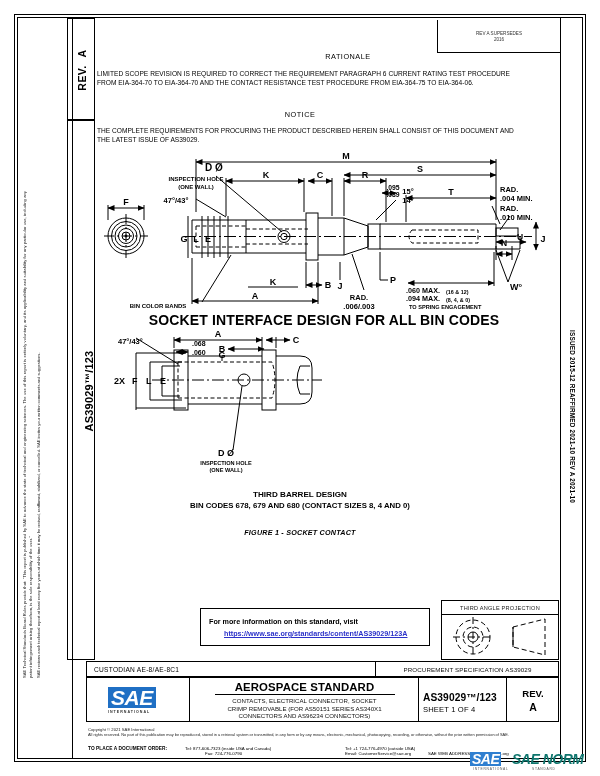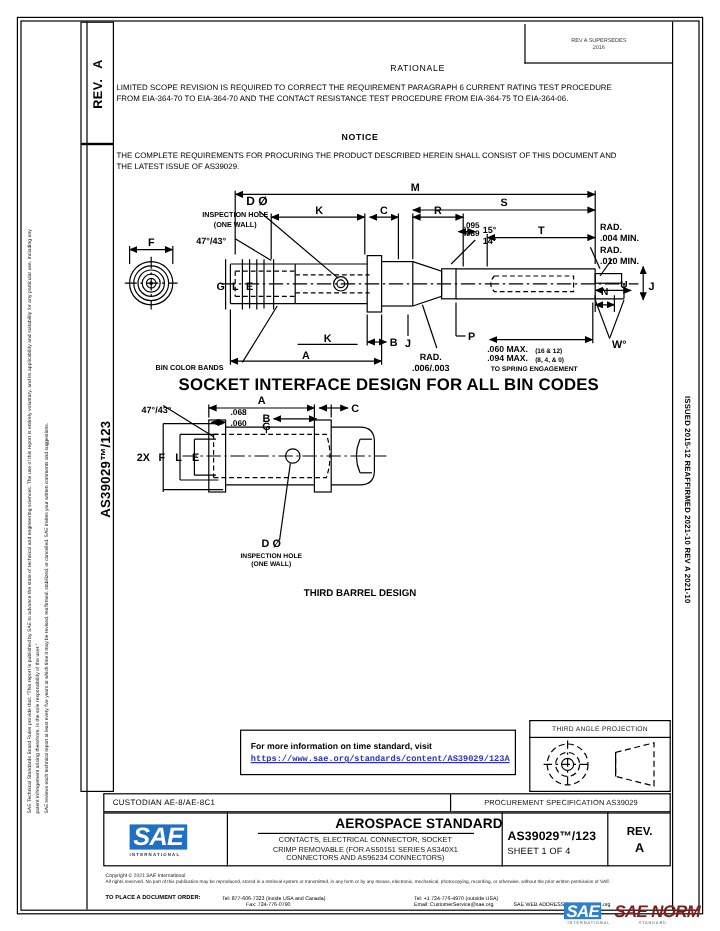--- a/index.html
+++ b/index.html
@@ -42,60 +42,60 @@
      font-size:6.4px;font-weight:bold;letter-spacing:.03em;}
 
   
   #stampbox{left:437px;top:20px;width:123px;height:33px;border-left:1px solid #000;border-bottom:1px solid #000;
      border-top:none;border-right:none;}
   #stamp-txt{position:absolute;left:445px;top:31px;width:108px;text-align:center;
      font-size:4.6px;line-height:6px;color:#333;filter:blur(.22px);}
 
   #rationale-head{left:0;top:52px;width:600px;font-size:7.3px;font-weight:400;letter-spacing:.07em;padding-left:48px;}
   #rationale-body{left:97px;top:69px;width:420px;font-size:6.6px;line-height:9.4px;letter-spacing:.004em;color:#000;}
-  #notice-head{left:0;top:110px;width:600px;font-size:7.3px;letter-spacing:.07em;font-weight:bold;}
+  #notice-head{left:0;top:110px;width:600px;font-size:7.3px;letter-spacing:.07em;}
   #notice-body{left:97px;top:126px;width:420px;font-size:6.6px;line-height:9.4px;}
 
   
   #draw{left:96px;top:150px;width:462px;height:405px;}
   #draw svg{display:block;}
 
   
   .cap{position:absolute;width:600px;left:0;text-align:center;font-weight:bold;}
   #cap1a{top:312px;font-size:14px;letter-spacing:.01em;margin-left:24px;}
   #cap1b{top:319px;font-size:7.8px;}
   #cap2a{top:490px;font-size:8.1px;}
   #cap2b{top:501px;font-size:7.8px;}
   #fig-label{top:528px;font-size:7.2px;font-style:italic;font-weight:bold;letter-spacing:.03em;}
 
   
   #infobox{left:200px;top:608px;width:230px;height:38px;border:1.6px solid #000;background:#fff;}
   #info-line1{position:absolute;left:209px;top:617px;font-size:7.2px;font-weight:bold;color:#000;}
-  #info-link{position:absolute;left:209px;top:629px;font-size:7.2px;font-weight:bold;color:#2b31c9;
-     text-decoration:underline;font-family:Liberation Mono, monospace;}
+  #info-link{position:absolute;left:224px;top:629px;font-size:7.2px;font-weight:bold;color:#2b31c9;
+     text-decoration:underline;}
 
   
   #tap-box{left:441px;top:600px;width:118px;height:60px;}
   #tap-head{position:absolute;left:441px;top:601px;width:118px;height:14px;border-bottom:1px solid #000;
      box-sizing:border-box;text-align:center;font-size:5.6px;line-height:14px;letter-spacing:.04em;color:#222;}
 
   
   #tb-custodian{left:86px;top:661px;width:290px;height:16px;border-top:1px solid #000;border-left:1px solid #000;
      border-bottom:1px solid #000;border-right:1px solid #000;}
   #tb-custodian span{position:absolute;left:7px;top:4px;font-size:6.6px;letter-spacing:.04em;}
   #tb-proc{left:376px;top:661px;width:183px;height:16px;border:1px solid #000;border-left:none;}
   #tb-proc span{position:absolute;left:0;top:4px;width:183px;text-align:center;font-size:6.2px;letter-spacing:.02em;color:#111;}
 
   #tb-main{left:86px;top:677px;width:473px;height:45px;border:1px solid #000;box-sizing:border-box;}
   #tb-logo{left:86px;top:677px;width:104px;height:45px;border-right:1px solid #000;box-sizing:border-box;}
   #tb-title{left:190px;top:677px;width:229px;height:45px;border-right:1px solid #000;box-sizing:border-box;}
   #tb-num{left:419px;top:677px;width:88px;height:45px;border-right:1px solid #000;box-sizing:border-box;}
   #tb-rev{left:507px;top:677px;width:52px;height:45px;box-sizing:border-box;}
 
-  #as-std{position:absolute;left:190px;top:681px;width:229px;text-align:right;font-size:11.4px;font-weight:bold;
+  #as-std{position:absolute;left:190px;top:681px;width:229px;text-align:center;font-size:11.4px;font-weight:bold;
      letter-spacing:.01em;}
   #as-std-rule{position:absolute;left:215px;top:694px;width:180px;height:1px;background:#000;}
   #as-desc{position:absolute;left:195px;top:697px;width:219px;text-align:center;font-size:6.1px;line-height:7.6px;
      letter-spacing:.005em;color:#111;}
   #docnum-main{position:absolute;left:423px;top:692px;width:80px;font-size:10.2px;font-weight:bold;letter-spacing:.01em;}
   #sheet{position:absolute;left:423px;top:705px;width:80px;font-size:7.6px;letter-spacing:.02em;}
   #rev-lbl{position:absolute;left:507px;top:688px;width:52px;text-align:center;font-size:9.6px;font-weight:bold;}
   #rev-val{position:absolute;left:507px;top:701px;width:52px;text-align:center;font-size:10.5px;font-weight:bold;}
 
   
@@ -112,21 +112,21 @@
   #f-fax1{position:absolute;left:205px;top:751px;font-size:4.4px;}
   #f-tel2{position:absolute;left:345px;top:746px;font-size:4.4px;}
   #f-mail{position:absolute;left:345px;top:751px;font-size:4.4px;}
   #f-web{position:absolute;left:428px;top:751px;font-size:4.4px;}
 
   
   #saenorm{position:absolute;right:6px;bottom:2px;width:124px;height:22px;}
   #saenorm .a{position:absolute;left:0;top:0;font-size:14px;font-weight:bold;font-style:italic;
      background:#2f7fd0;color:#fff;padding:0 2px;line-height:14px;letter-spacing:-.5px;}
   #saenorm .b{position:absolute;left:42px;top:0;font-size:14px;font-weight:bold;font-style:italic;
-     color:#7f1d1d;line-height:14px;letter-spacing:-.5px;}
+     color:#0f766e;line-height:14px;letter-spacing:-.5px;}
   #saenorm .c{position:absolute;left:3px;top:15px;font-size:3.3px;letter-spacing:.22em;color:#555;}
   #saenorm .d{position:absolute;left:62px;top:15px;font-size:3.3px;letter-spacing:.22em;color:#555;}
 
   
   text{font-family:"Liberation Sans",sans-serif;}
 </style>
 </head>
 <body>
 
 <div id="page">
@@ -405,23 +405,25 @@
       <text x="130" y="306" font-size="9" font-weight="bold" text-anchor="middle">D Ø</text>
       <text x="130" y="315" font-size="5.6" font-weight="bold" text-anchor="middle">INSPECTION HOLE</text>
       <text x="130" y="322" font-size="5.6" font-weight="bold" text-anchor="middle">(ONE WALL)</text>
       <text x="177" y="135" font-size="9" font-weight="bold" text-anchor="middle">K</text>
     </g>
   </svg>
   </div>
 
   <div class="cap" id="cap1a">SOCKET INTERFACE DESIGN FOR ALL BIN CODES</div>
   <div class="cap" id="cap2a">THIRD BARREL DESIGN</div>
+  <div class="cap" id="cap2b">BIN CODES 678, 679 AND 680 (CONTACT SIZES 8, 4 AND 0)</div>
+  <div class="cap" id="fig-label">FIGURE 1 - SOCKET CONTACT</div>
 
   <div class="bx" id="infobox"></div>
-  <div id="info-line1">For more information on time standard, visit</div>
+  <div id="info-line1">For more information on this standard, visit</div>
   <a id="info-link" href="#">https://www.sae.org/standards/content/AS39029/123A</a>
 
   <div class="bx" id="tap-box"></div>
   <div id="tap-head">THIRD ANGLE PROJECTION</div>
   <div class="abs" style="left:441px;top:615px;width:118px;height:45px;">
     <svg width="118" height="45" viewBox="0 0 118 45" xmlns="http://www.w3.org/2000/svg">
       <g stroke="#000" fill="none" stroke-width="1">
         <circle cx="32" cy="22" r="17" stroke-dasharray="5,3"></circle>
         <circle cx="32" cy="22" r="10" stroke-dasharray="5,3"></circle>
         <circle cx="32" cy="22" r="5"></circle>

